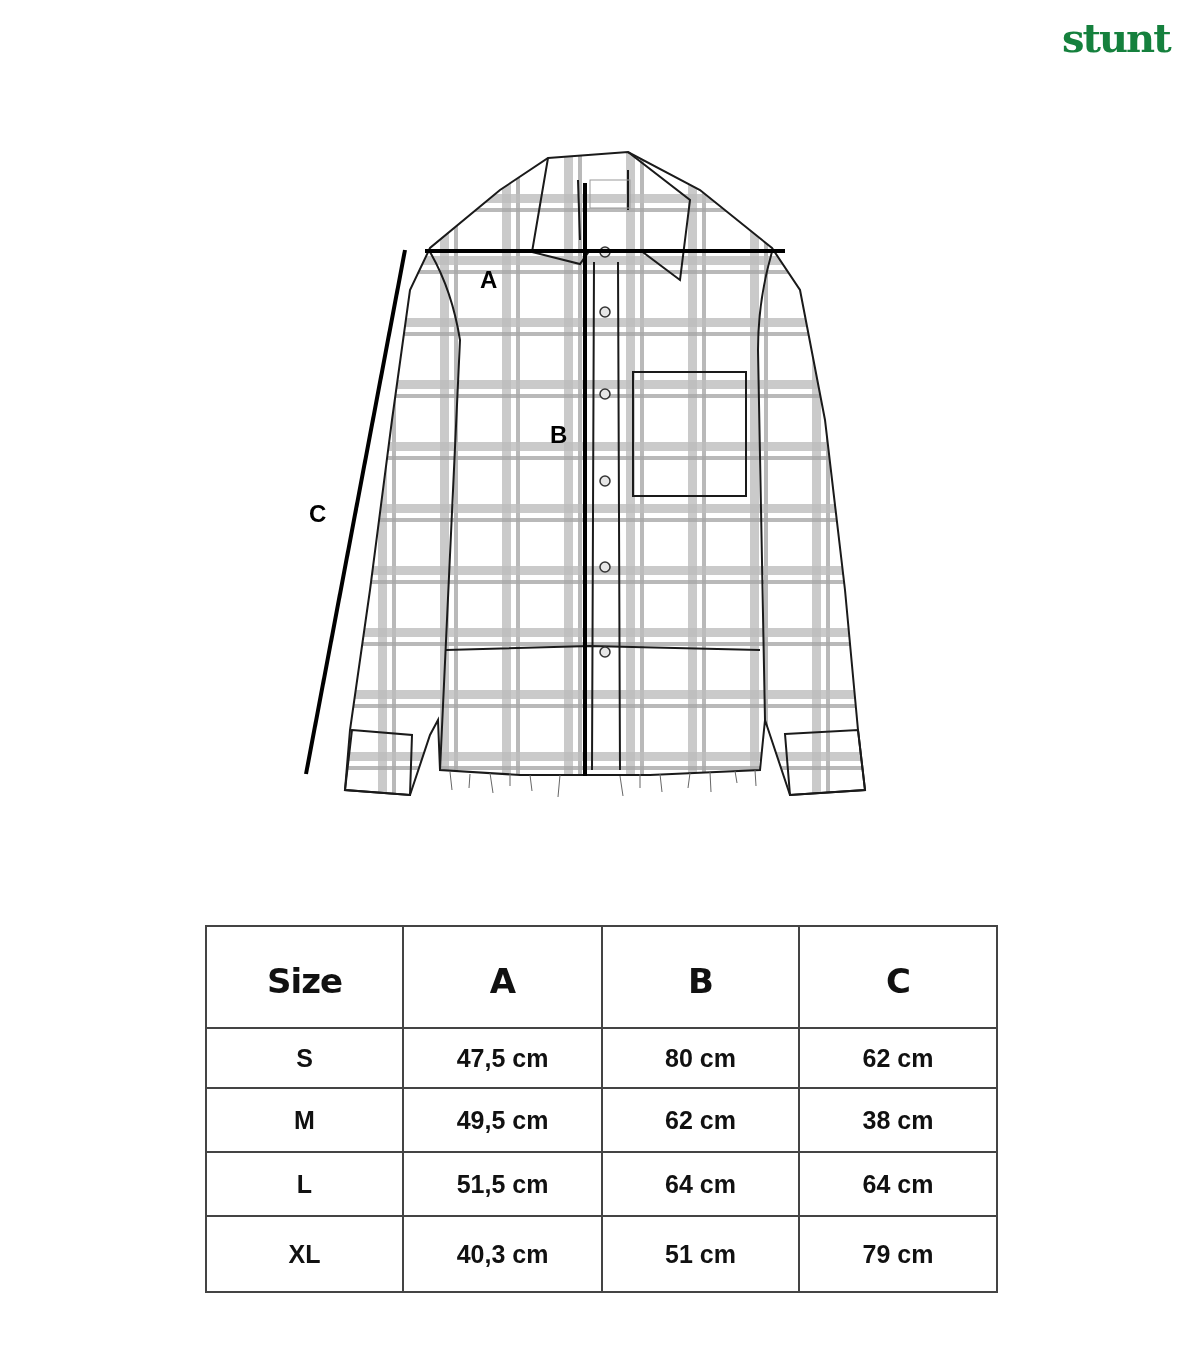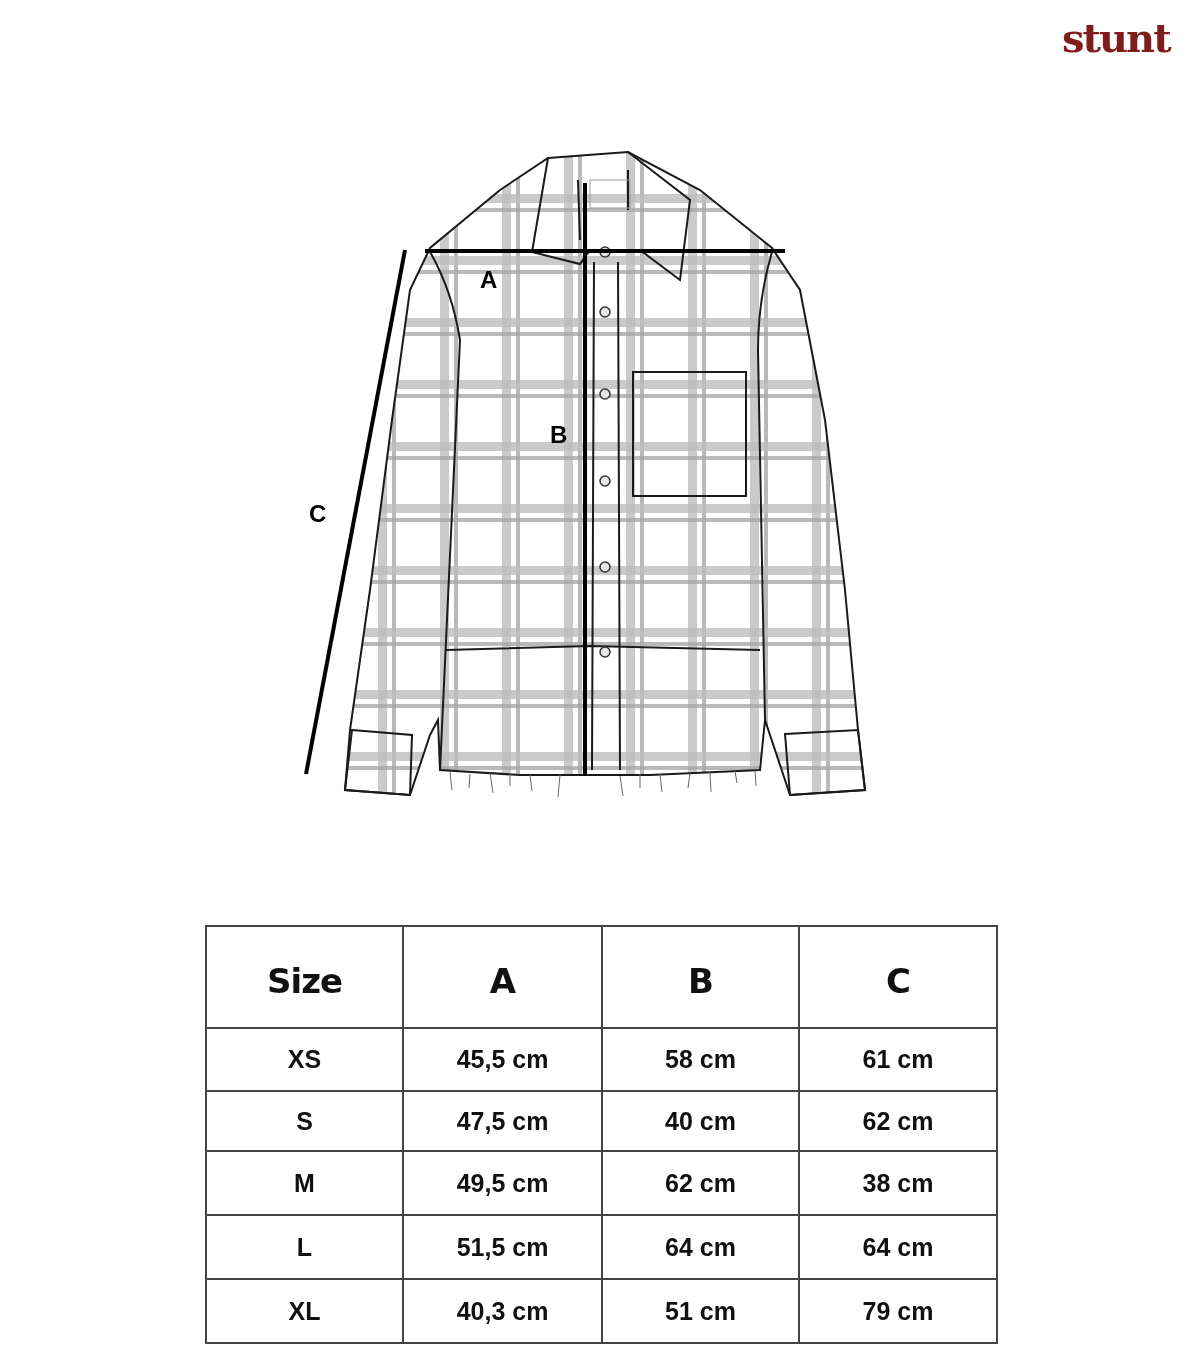--- a/index.html
+++ b/index.html
@@ -1,24 +1,24 @@
 <!DOCTYPE html>
 <html><head>
 <meta charset="utf-8">
 <style>
   html, body { margin: 0; padding: 0; background: #ffffff; }
   body { width: 1200px; height: 1371px; position: relative; overflow: hidden; font-family: "Liberation Sans", sans-serif; color: #111; }
-  .logo { position: absolute; left: 1062px; top: 18px; font-family: "DejaVu Serif", serif; font-weight: bold; font-size: 40px; letter-spacing: -2px; color: #7f1d1d; line-height: 1; }
+  .logo { position: absolute; left: 1062px; top: 18px; font-family: "DejaVu Serif", serif; font-weight: bold; font-size: 40px; letter-spacing: -2px; color: #15803d; line-height: 1; }
   .diagram { position: absolute; left: 0; top: 0; width: 1200px; height: 900px; }
   .size-table { position: absolute; left: 205px; top: 925px; border-collapse: collapse; }
   .size-table td, .size-table th { border: 2px solid #444; text-align: center; padding: 0; }
   .size-table th { height: 92px; font-family: "DejaVu Sans", sans-serif; font-weight: 900; font-size: 34px; letter-spacing: -1px; padding-top: 8px; }
   .size-table td { font-weight: bold; font-size: 25px; }
   .c0 { width: 195px; } .c1 { width: 197px; } .c2 { width: 195px; } .c3 { width: 196px; }
-  .r0 { height: 63px; } .r1 { height: 60px; } .r2 { height: 64px; } .r3 { height: 64px; } .r4 { height: 64px; }
+  .r0 { height: 63px; } .r1 { height: 60px; } .r2 { height: 64px; } .r3 { height: 64px; } .r4 { height: 76px; }
 </style>
 </head>
 <body>
 
 <div class="logo">stunt</div>
 
 <svg class="diagram" viewBox="0 0 1200 900" xmlns="http://www.w3.org/2000/svg">
   <defs>
     <clipPath id="shirtClip">
       <path d="M548,158 L628,152 L700,190 L772,248 L800,290 L825,420 L845,590 L858,730 L865,790 L790,795 L770,735 L765,720 L760,770 L650,775 L520,775 L440,770 L438,720 L430,735 L410,795 L345,790 L350,730 L370,590 L392,420 L410,290 L430,248 L500,190 Z"></path>
@@ -86,30 +86,24 @@
 <table class="size-table">
   <thead>
     <tr>
       <th class="c0">Size</th>
       <th class="c1">A</th>
       <th class="c2">B</th>
       <th class="c3">C</th>
     </tr>
   </thead>
   <tbody>
-    <tr class="r0">
-      <td>XS</td>
-      <td>45,5 cm</td>
-      <td>58 cm</td>
-      <td>61 cm</td>
-    </tr>
     <tr class="r1">
       <td>S</td>
       <td>47,5 cm</td>
-      <td>40 cm</td>
+      <td>80 cm</td>
       <td>62 cm</td>
     </tr>
     <tr class="r2">
       <td>M</td>
       <td>49,5 cm</td>
       <td>62 cm</td>
       <td>38 cm</td>
     </tr>
     <tr class="r3">
       <td>L</td>

